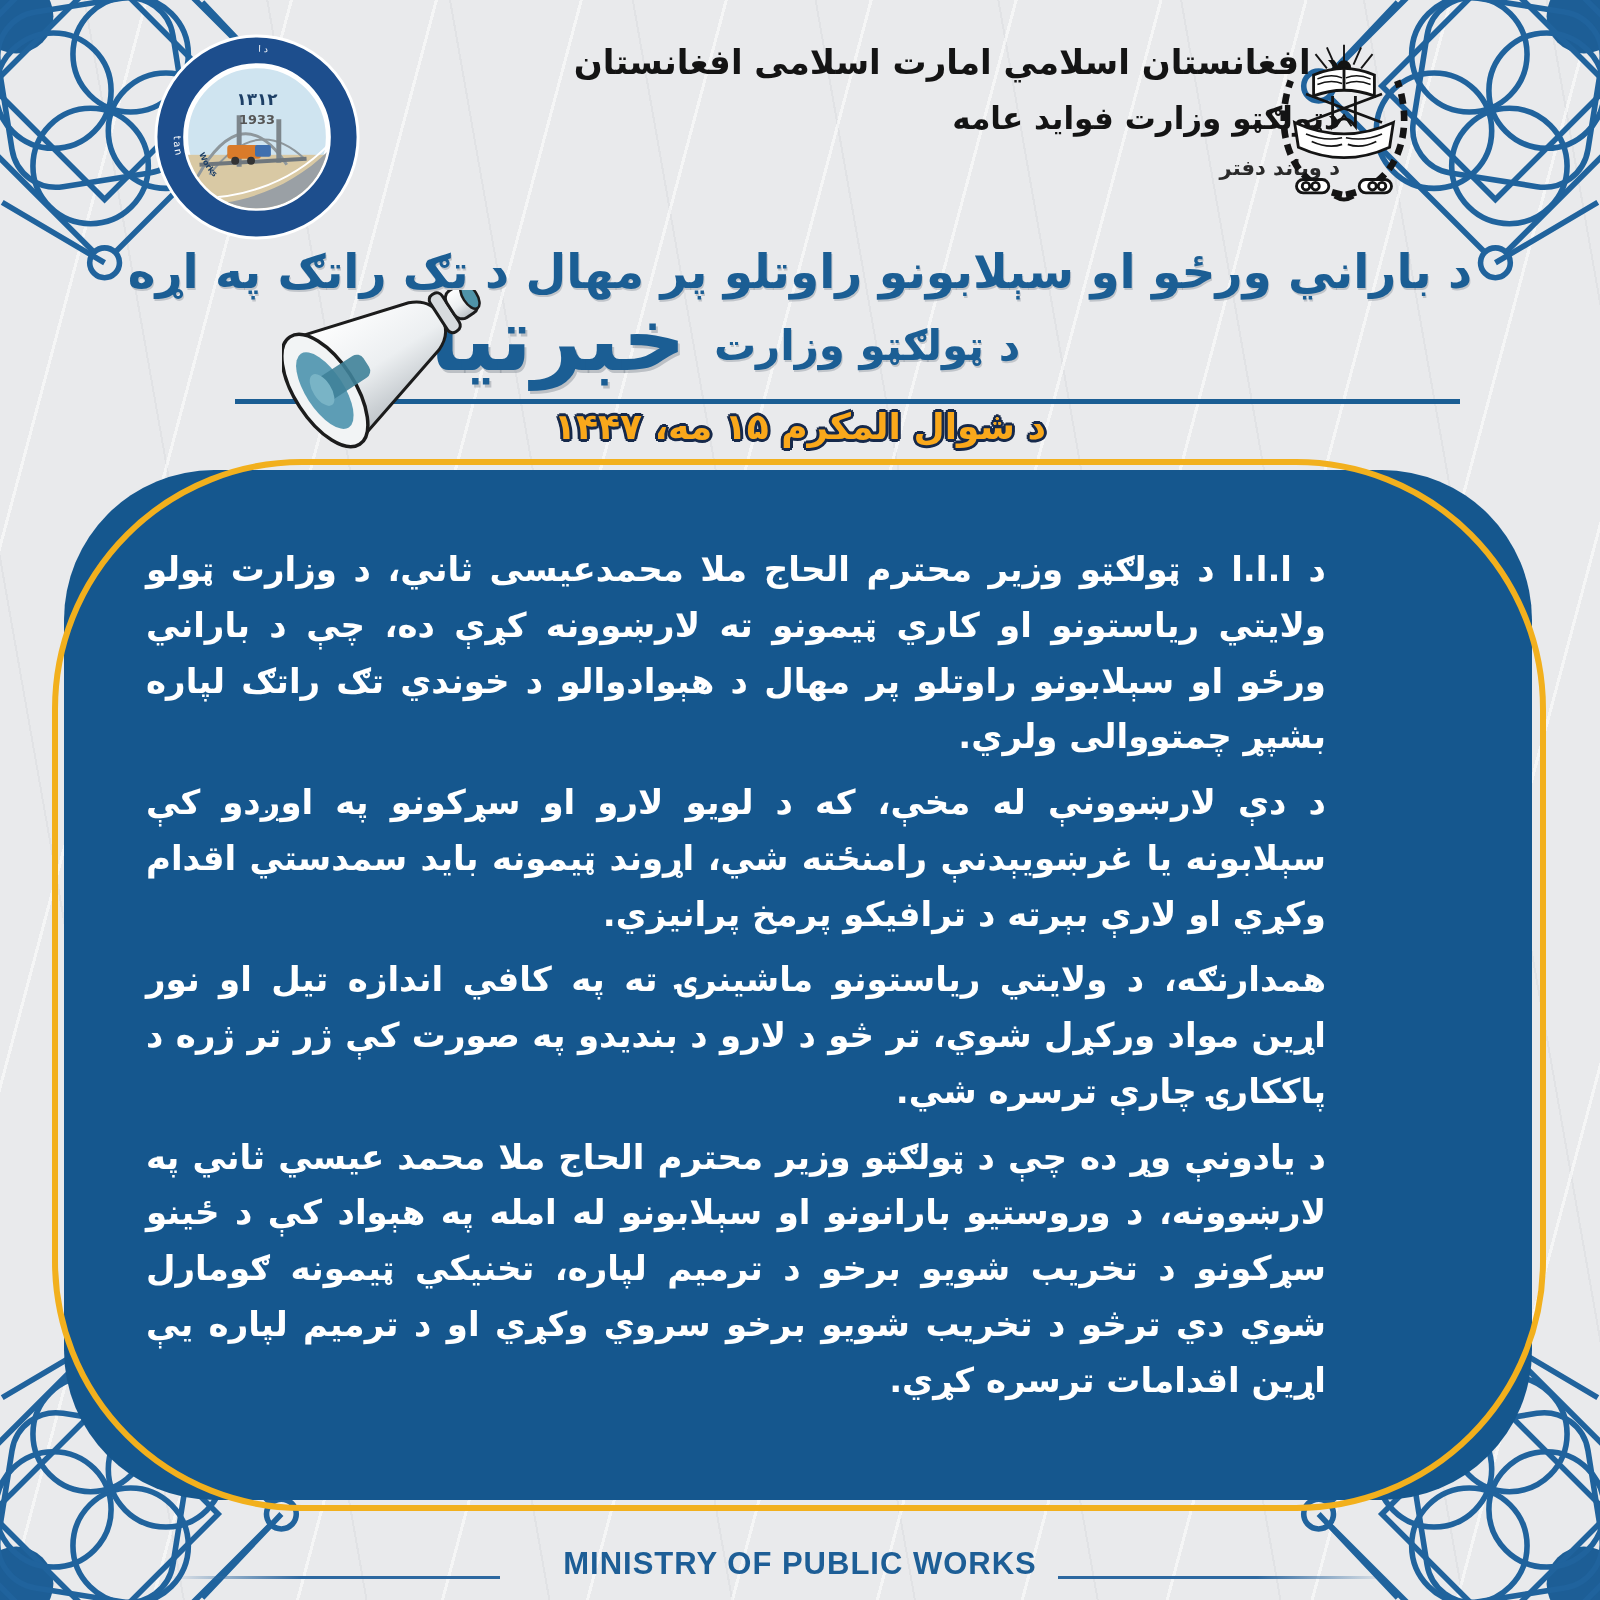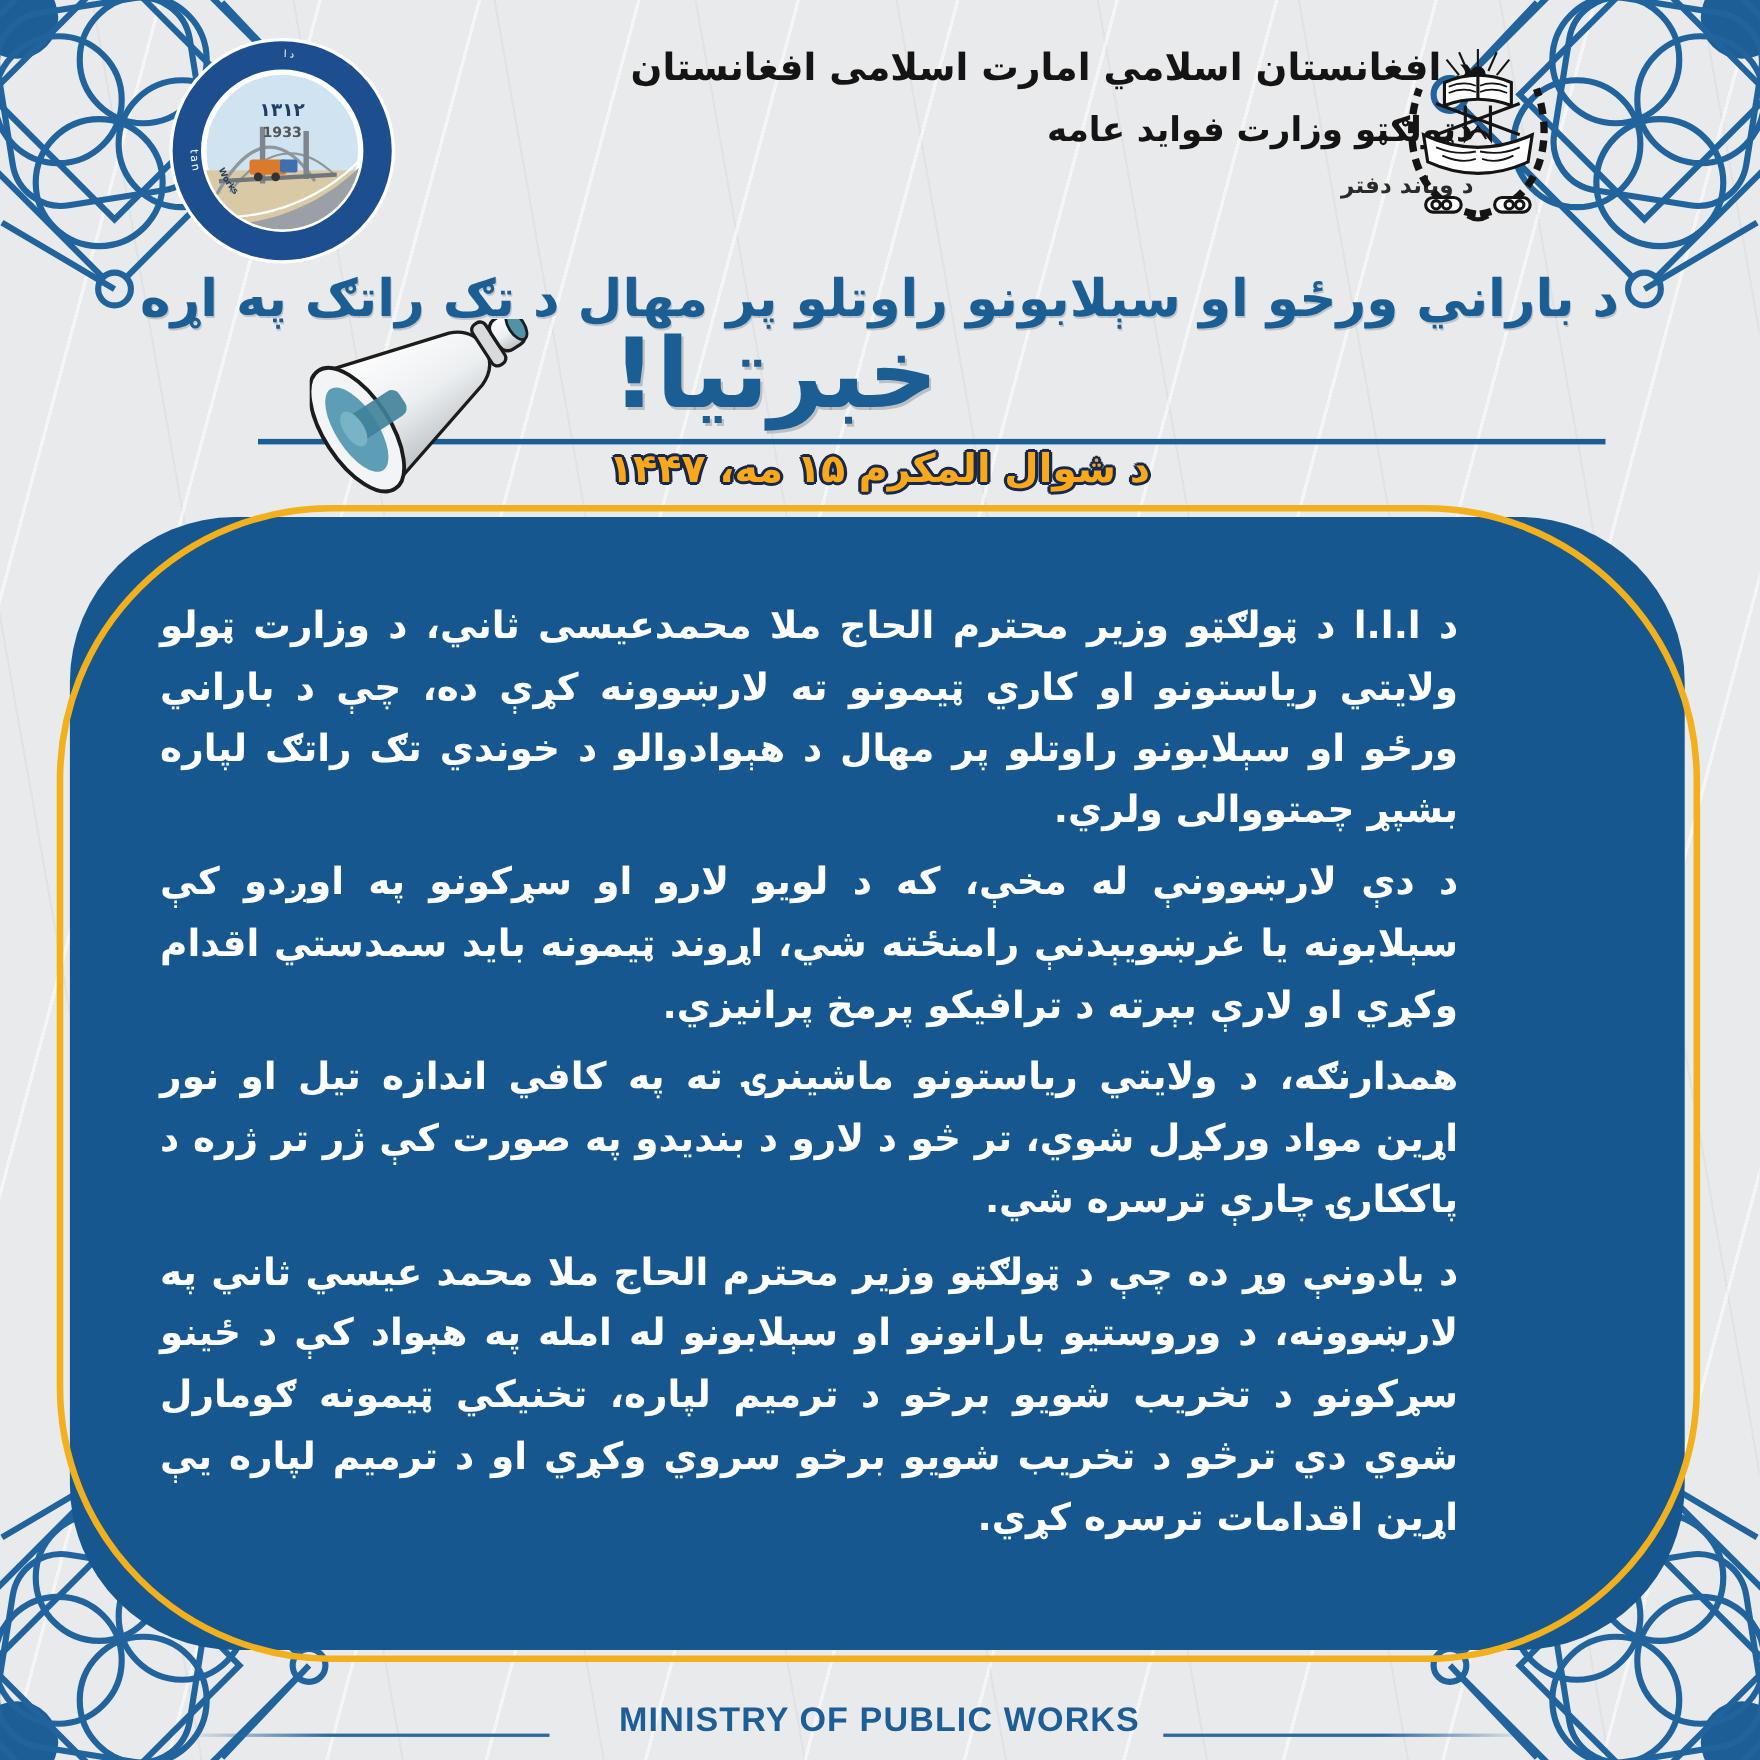--- a/index.html
+++ b/index.html
@@ -217,20 +217,21 @@
       <rect x="96" y="152" width="34" height="14" rx="7" fill="#ffffff"></rect>
       <circle cx="40" cy="159" r="4"></circle>
         <circle cx="50" cy="159" r="4"></circle>
       <circle cx="110" cy="159" r="4"></circle>
         <circle cx="120" cy="159" r="4"></circle>
     </g>
   </svg>
 
   <div class="headline1">د باراني ورځو او سېلابونو راوتلو پر مهال د تګ راتګ په اړه</div>
   <div class="headline2">
+    <span class="prefix">د ټولګټو وزارت</span>
     <span class="main">خبرتیا!</span>
   </div>
 
   <div class="rule"></div>
 
   <svg class="megaphone" viewBox="0 0 215 238">
     <defs>
       <linearGradient id="mgBody" x1="0" y1="0" x2="0" y2="1">
         <stop offset="0" stop-color="#ffffff"></stop>
           <stop offset=".55" stop-color="#eceff1"></stop>

